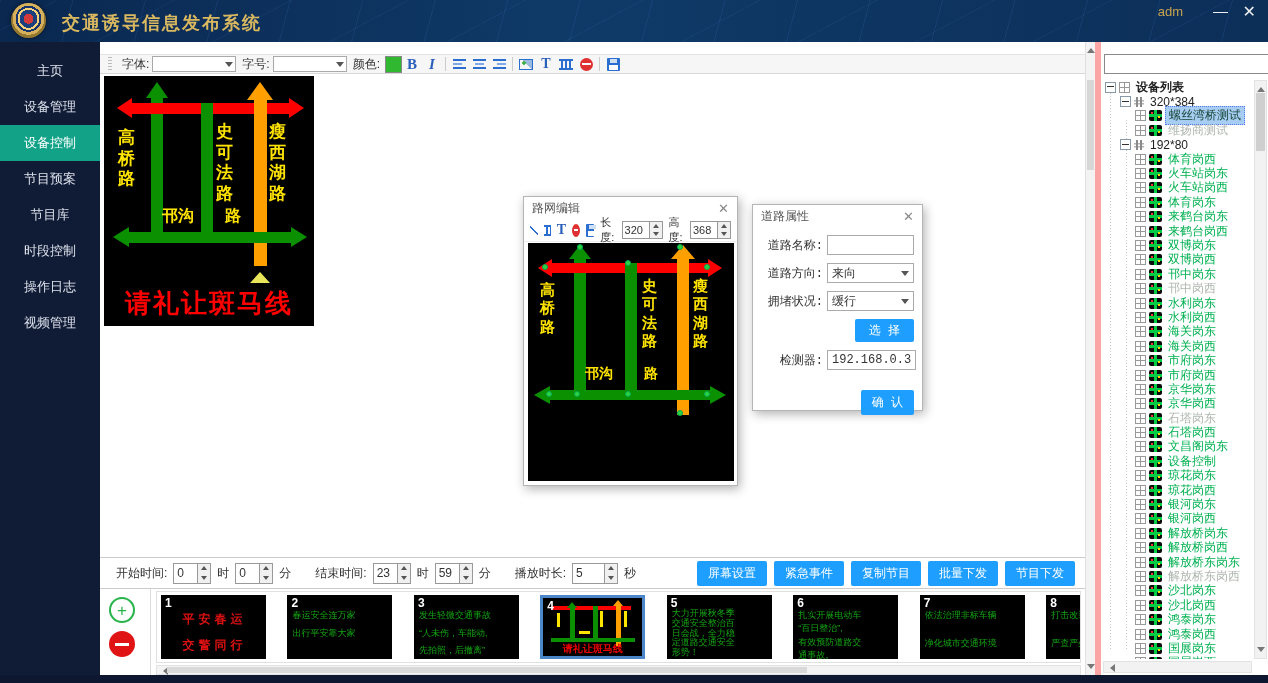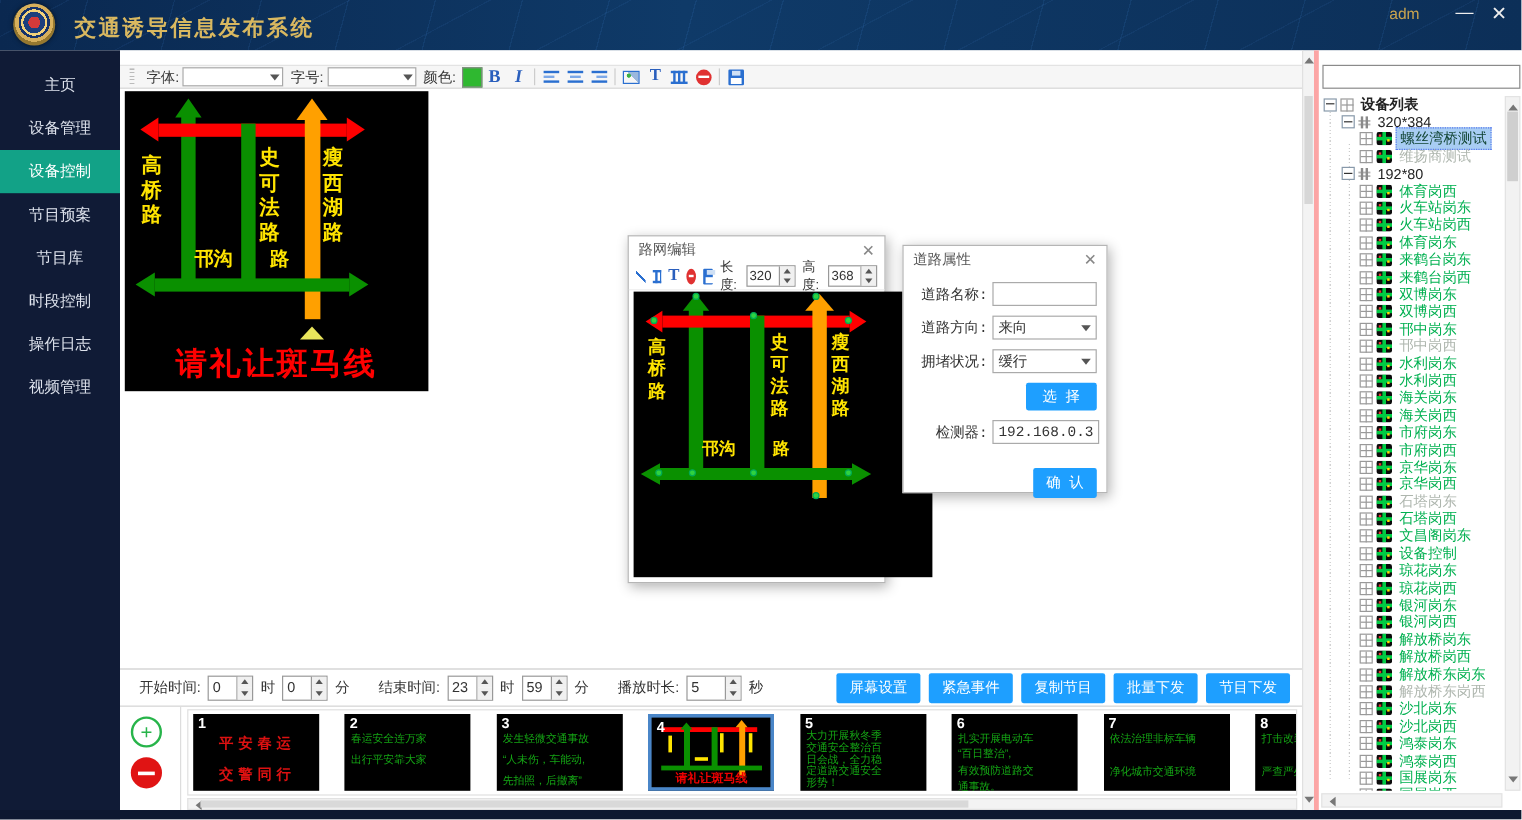--- a/index.html
+++ b/index.html
@@ -57,21 +57,21 @@
     linear-gradient(#2a6fd0,#2a6fd0) 6px 0/2px 11px no-repeat,
     linear-gradient(#2a6fd0,#2a6fd0) 10px 0/2px 11px no-repeat;}
   .minus-ic{width:13px;height:13px;border-radius:50%;background:#e03131;position:relative;}
   .minus-ic::after{content:"";position:absolute;left:2px;right:2px;top:5.5px;height:2px;background:#fff;}
   .save-ic{width:13px;height:13px;background:#2a6fd0;position:relative;border-radius:1px;}
   .save-ic::after{content:"";position:absolute;left:2px;bottom:1px;width:9px;height:5px;background:#fff;}
   .save-ic::before{content:"";position:absolute;left:3px;top:1px;width:7px;height:4px;background:#cfe0f5;}
   .line-ic{width:13px;height:13px;background:linear-gradient(45deg,transparent 43%,#2a6fd0 43% 57%,transparent 57%);}
 
   
-  .sign{background:#000;position:absolute;padding-left:43px;}
+  .sign{background:#000;position:absolute;}
   .shape{position:absolute;}
   .vlabel{position:absolute;width:19px;color:#ffe400;font-weight:bold;text-align:center;word-break:break-all;line-height:1.22;}
   .hlabel{position:absolute;color:#ffe400;font-weight:bold;}
   .sign-msg{position:absolute;left:0;right:0;text-align:center;color:#ff0000;font-weight:bold;letter-spacing:2px;}
   .dot{position:absolute;width:6px;height:6px;border-radius:50%;background:#2fd33f;border:1px solid #0a5;box-sizing:border-box;}
 
   
   .dialog{position:absolute;background:#fff;border:1px solid #b5b5b5;box-shadow:2px 3px 10px rgba(0,0,0,.3);box-sizing:border-box;}
   .dlg-title{height:22px;display:flex;align-items:center;padding:0 8px;font-size:12px;color:#555;}
   .dlg-close{margin-left:auto;color:#888;font-size:13px;cursor:pointer;}
@@ -123,21 +123,21 @@
   .arr{position:absolute;width:0;height:0;}
 
   
   .main-vscroll{position:absolute;left:1085px;top:42px;width:10px;bottom:8px;background:#f3f3f3;border-left:1px solid #e0e0e0;box-sizing:border-box;}
   .main-vscroll .vthumb{position:absolute;left:1px;right:1px;top:38px;height:90px;background:#d7d7d7;}
   .tri-up{border:4px solid transparent;border-bottom:5px solid #777;}
   .tri-dn{border:4px solid transparent;border-top:5px solid #777;}
   .tri-lf{border:4px solid transparent;border-right:5px solid #777;}
 
   
-  .device-panel{position:absolute;left:1095px;top:42px;width:173px;bottom:8px;background:#fff;border-left:4px solid #fca5a5;box-sizing:border-box;}
+  .device-panel{position:absolute;left:1095px;top:42px;width:173px;bottom:8px;background:#fff;border-left:6px solid #fca5a5;box-sizing:border-box;}
   .search-row{position:absolute;left:3px;top:12px;right:3px;height:22px;display:flex;gap:2px;}
   .search-input{flex:1;height:20px;border:1px solid #8a8a8a;background:#fff;font-size:12px;padding:0 4px;box-sizing:border-box;}
   .search-btn{width:22px;height:22px;border:1px solid #9ab;background:#f4f8fc;display:flex;align-items:center;justify-content:center;cursor:pointer;}
   .mag{width:9px;height:9px;border:2px solid #2a6fd0;border-radius:50%;position:relative;}
   .mag::after{content:"";position:absolute;width:5px;height:2px;background:#2a6fd0;transform:rotate(40deg);left:7px;top:8px;}
   .tree{position:absolute;left:2px;top:38px;right:16px;bottom:16px;overflow:hidden;
     background-image:repeating-linear-gradient(#c9c9c9 0 1px,transparent 1px 3px),repeating-linear-gradient(#c9c9c9 0 1px,transparent 1px 3px);
     background-size:1px calc(100% - 20px),1px calc(100% - 50px);background-position:7px 10px,23px 40px;background-repeat:no-repeat;}
   .tree-row{display:flex;align-items:center;height:14.4px;font-size:12px;white-space:nowrap;cursor:pointer;}
   .tree-row.root{padding-left:2px;font-weight:bold;color:#222;}

